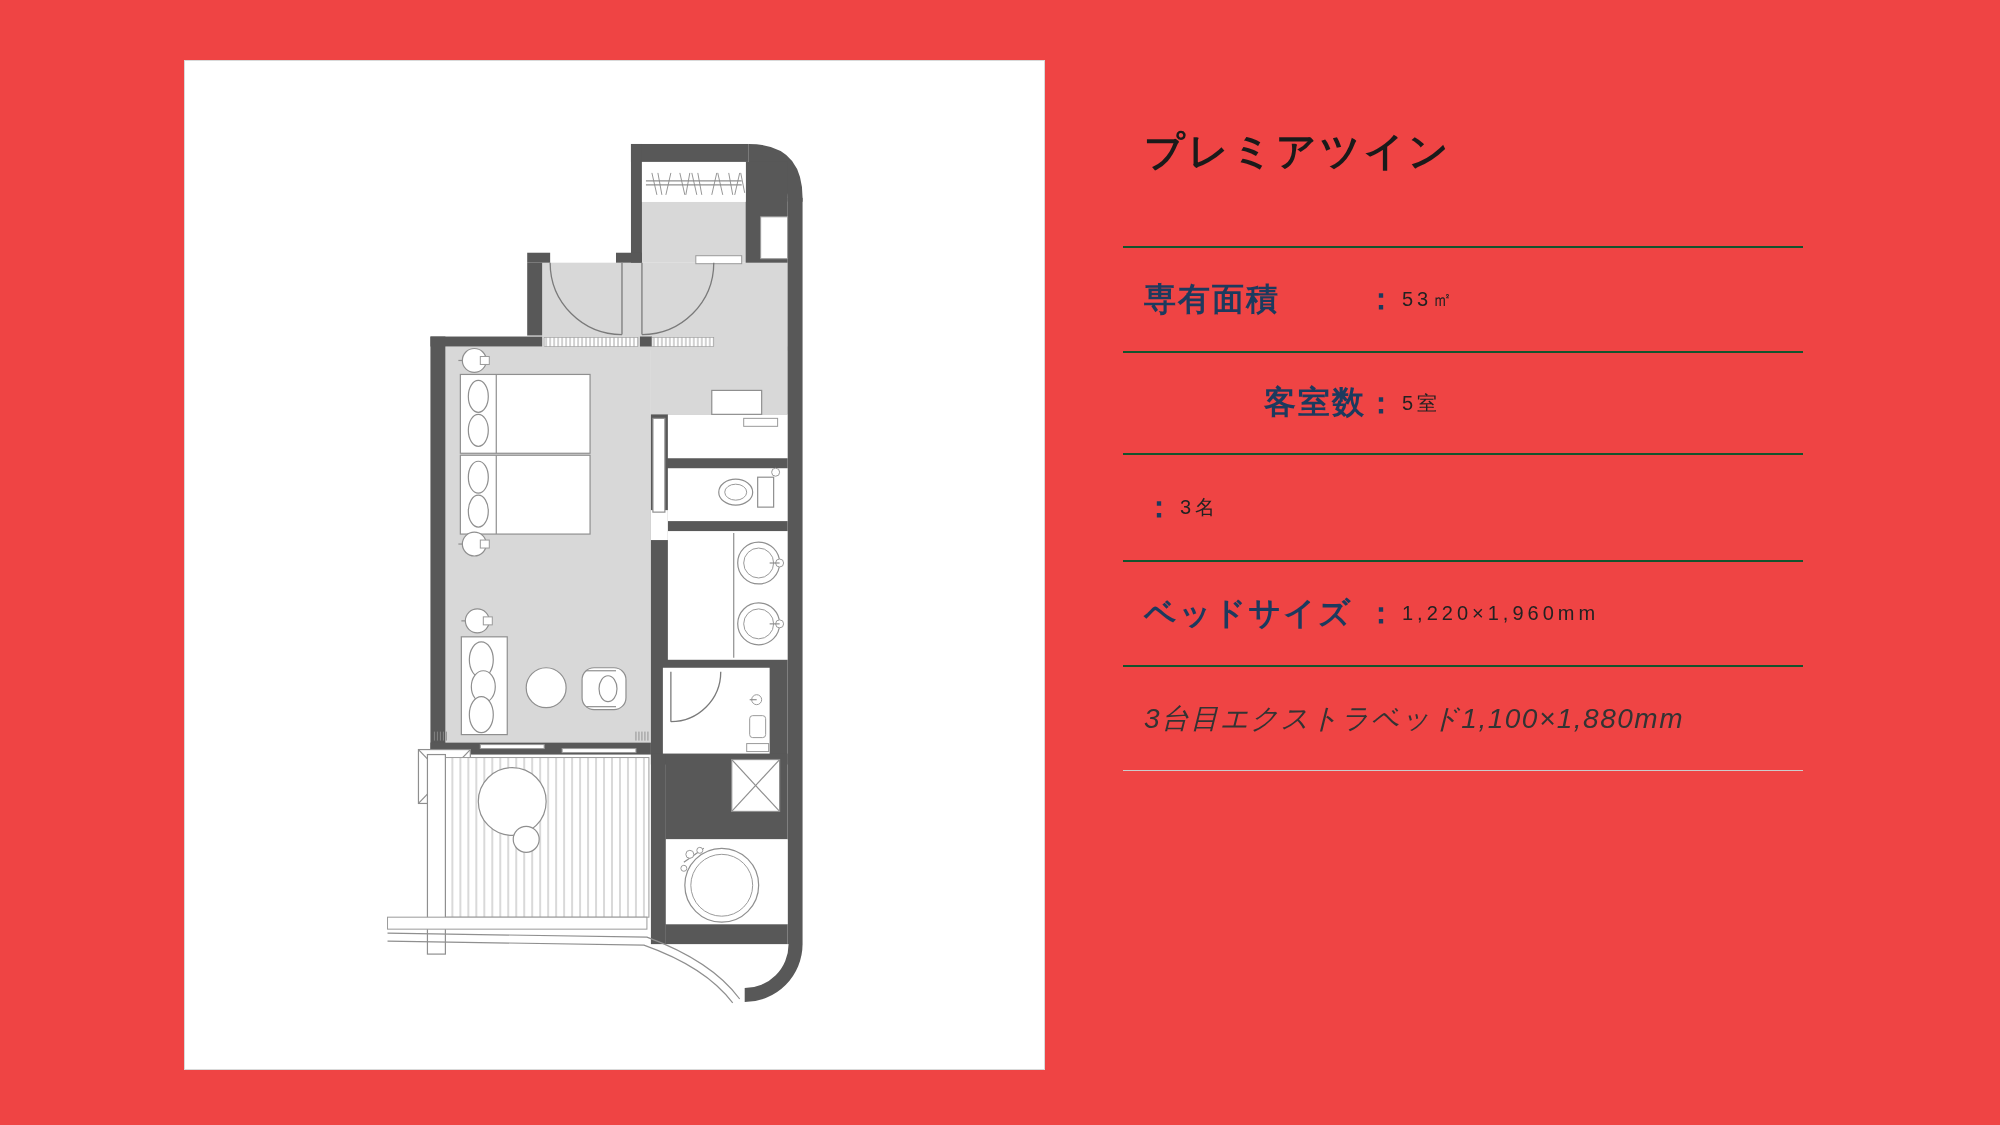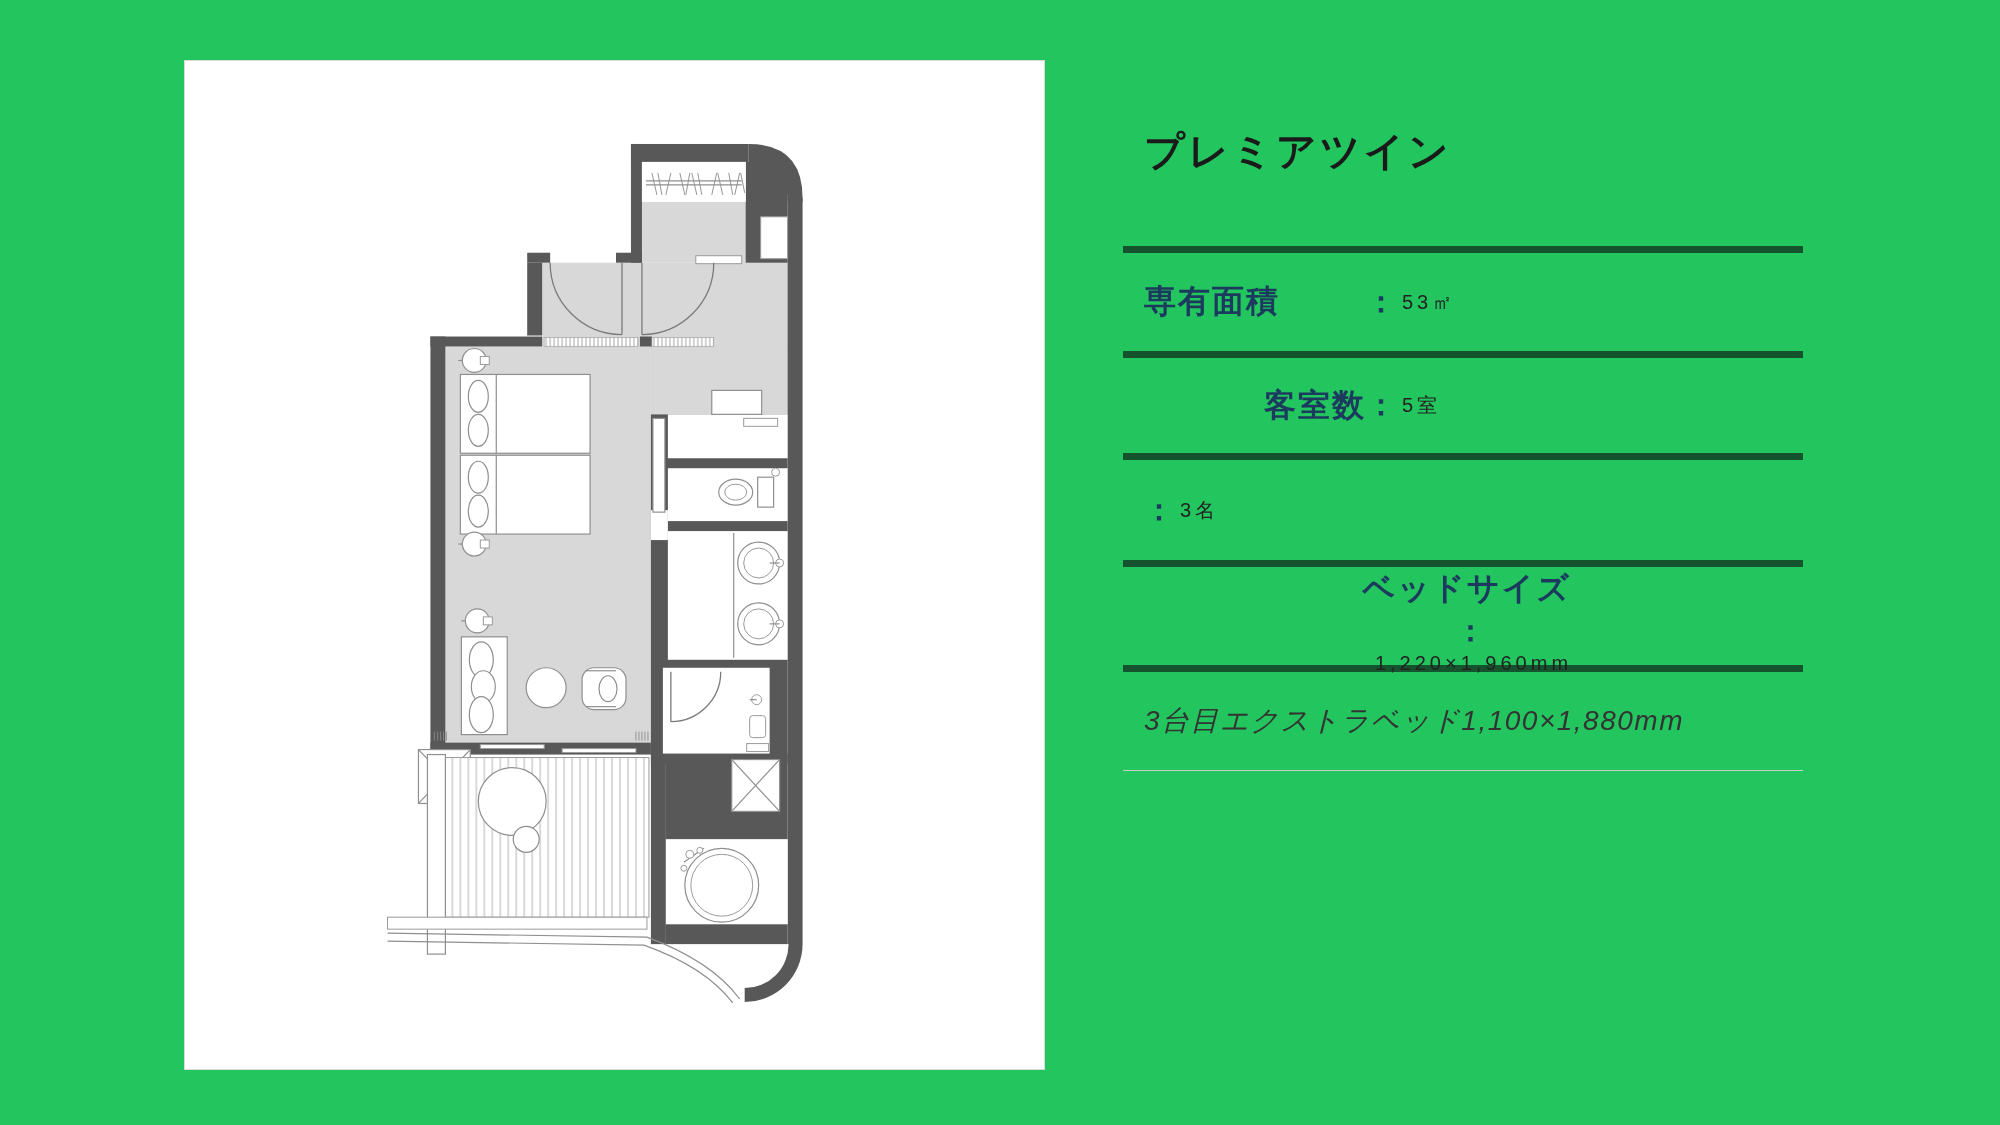--- a/index.html
+++ b/index.html
@@ -1,40 +1,40 @@
 <!DOCTYPE html>
 <html><head>
 <meta charset="utf-8">
 <style>
   html,body{margin:0;padding:0;background:#ffffff;}
-  .stage{position:relative;width:2000px;height:1125px;background:#22c55e;
+  .stage{position:relative;width:2000px;height:1125px;background:#ef4444;
          font-family:"Liberation Sans","DejaVu Sans",sans-serif;overflow:hidden;}
   
   .plan-card{position:absolute;left:184px;top:60px;width:861px;height:1010px;
              background:#ffffff;border:1px solid #d9d9d9;box-sizing:border-box;}
   .plan-card svg{display:block;width:100%;height:100%;}
   .wall{fill:#585858;}
   .floor{fill:#d8d8d8;}
   .room{fill:#ffffff;}
   .fx{fill:#ffffff;stroke:#8f8f8f;stroke-width:1.2;}
   .fxthin{fill:#ffffff;stroke:#9a9a9a;stroke-width:1;}
   .ln{stroke:#8f8f8f;stroke-width:1.2;fill:none;}
   .arc{stroke:#7a7a7a;stroke-width:1.3;fill:none;}
   .tick{stroke:#8a8a8a;stroke-width:0.9;fill:none;}
   
   .title{position:absolute;left:1144px;top:96px;font-size:40px;line-height:56px;
          font-weight:700;color:#1a1a1a;letter-spacing:3px;}
   .spec{position:absolute;left:1123px;top:246px;width:680px;
         border-bottom:1px solid #cccccc;}
-  .spec-row{display:flex;align-items:center;border-top:7px solid #14532d;
+  .spec-row{display:flex;align-items:center;border-top:2px solid #14532d;
             box-sizing:border-box;padding-left:21px;}
   .spec-row:nth-child(1){height:105px;}
   .spec-row:nth-child(2){height:102px;text-align:right;}
   .spec-row:nth-child(3){height:107px;}
-  .spec-row:nth-child(4){height:105px;flex-direction:column;}
+  .spec-row:nth-child(4){height:105px;}
   .spec-row:nth-child(5){height:105px;}
   .spec-label{width:222px;font-size:32px;font-weight:700;color:#1c3a5e;
               letter-spacing:2px;flex:0 0 auto;}
   .spec-colon{font-size:30px;font-weight:700;color:#1c3a5e;flex:0 0 auto;
               margin-right:6px;}
   .spec-value{font-size:20px;color:#222222;letter-spacing:4px;}
   .spec-note{font-size:28px;color:#333333;letter-spacing:1.5px;font-style:italic;}
 </style>
 </head>
 <body>

